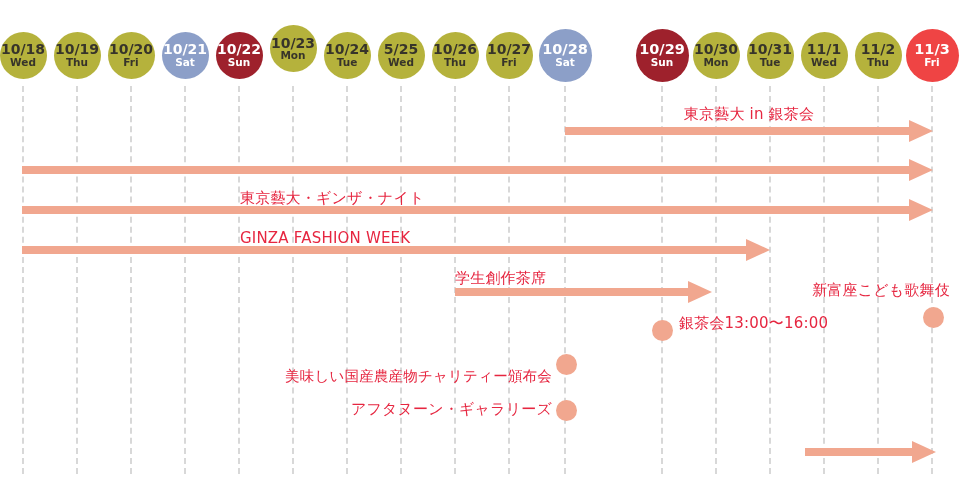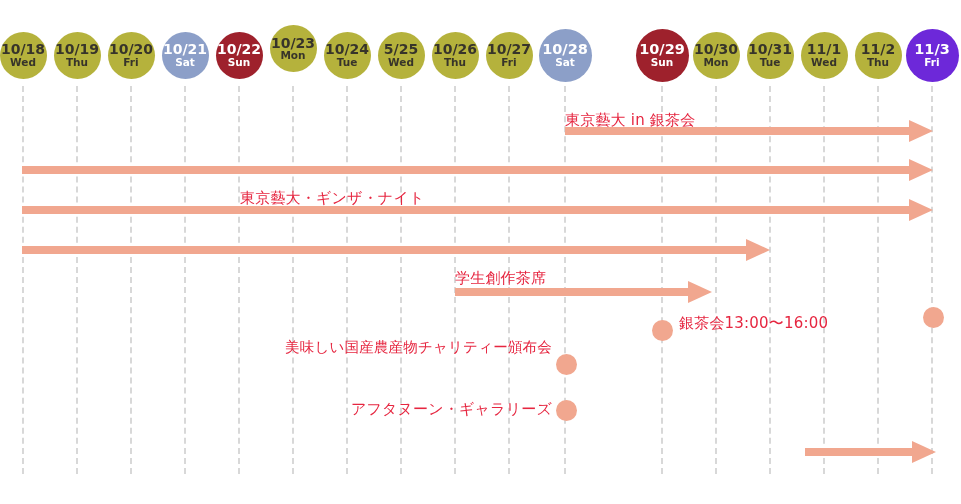--- a/index.html
+++ b/index.html
@@ -8,27 +8,27 @@
   .grid{position:absolute;top:86px;height:388px;width:0;border-left:2px dashed #d8d8d8;z-index:0;}
   .circle{position:absolute;width:47px;height:47px;border-radius:50%;display:flex;flex-direction:column;
           align-items:center;justify-content:center;z-index:3;line-height:1.05;}
   .circle.lg{width:53px;height:53px;}
   .cd{font-size:14px;font-weight:bold;}
   .lg .cd{font-size:14.5px;}
   .cw{font-size:10.5px;font-weight:bold;}
   .c-weekday{background:#b5b23c;color:#37342a;}
   .c-saturday{background:#8c9fc8;color:#ffffff;}
   .c-sunday{background:#9e212c;color:#ffffff;}
-  .c-special{background:#6d28d9;color:#ffffff;text-align:center;}
+  .c-special{background:#ef4444;color:#ffffff;text-align:center;}
   .bar{position:absolute;height:8px;background:#f1a78f;z-index:1;}
   .tri{position:absolute;width:0;height:0;border-top:11px solid transparent;border-bottom:11px solid transparent;
        border-left:24px solid #f1a78f;z-index:1;}
   .dot{position:absolute;width:21px;height:21px;border-radius:50%;background:#f1a78f;z-index:2;}
   .lbl{position:absolute;color:#e62640;font-size:15px;white-space:nowrap;z-index:4;letter-spacing:0.2px;}
-  .lbl.ctr{margin-top:6px;}
+  .lbl.ctr{text-align:center;}
   .lbl.sm{font-size:14.5px;}
   .note ruby rt{font-size:8px;color:#e62640;}
 </style>
 </head>
 <body>
 
 <div id="canvas">
 
   <i class="grid" style="left:22px"></i>
   <i class="grid" style="left:76px"></i>
@@ -121,33 +121,35 @@
   <div class="bar" style="left:565px;top:127px;width:346px"></div>
   <i class="tri" style="left:909px;top:120px"></i>
 
   <div class="bar" style="left:22px;top:166px;width:889px"></div>
   <i class="tri" style="left:909px;top:159px"></i>
 
   <div class="lbl" style="left:240px;top:189px">東京藝大・ギンザ・ナイト</div>
   <div class="bar" style="left:22px;top:206px;width:889px"></div>
   <i class="tri" style="left:909px;top:199px"></i>
 
+  <div class="lbl" style="left:240px;top:229px">GINZA FASHION WEEK</div>
   <div class="bar" style="left:22px;top:246px;width:726px"></div>
   <i class="tri" style="left:746px;top:239px"></i>
 
   <div class="lbl" style="left:455px;top:269px">学生創作茶席</div>
   <div class="bar" style="left:455px;top:288px;width:235px"></div>
   <i class="tri" style="left:688px;top:281px"></i>
 
+  <div class="lbl" style="right:11px;top:281px">新富座こども歌舞伎</div>
   <div class="dot" style="left:923px;top:307px"></div>
 
   <div class="dot" style="left:652px;top:320px"></div>
   <div class="lbl" style="left:679px;top:314px">銀茶会13:00〜16:00</div>
 
-  <div class="lbl sm" style="right:409px;top:338px">美味しい国産農産物チャリティー頒布会</div>
+  <div class="lbl sm" style="right:409px;top:367px">美味しい国産農産物チャリティー頒布会</div>
   <div class="dot" style="left:556px;top:354px"></div>
 
   <div class="lbl" style="right:409px;top:400px">アフタヌーン・ギャラリーズ</div>
   <div class="dot" style="left:556px;top:400px"></div>
 
   <div class="bar" style="left:805px;top:448px;width:109px"></div>
   <i class="tri" style="left:912px;top:441px"></i>
 
 </div>
 

